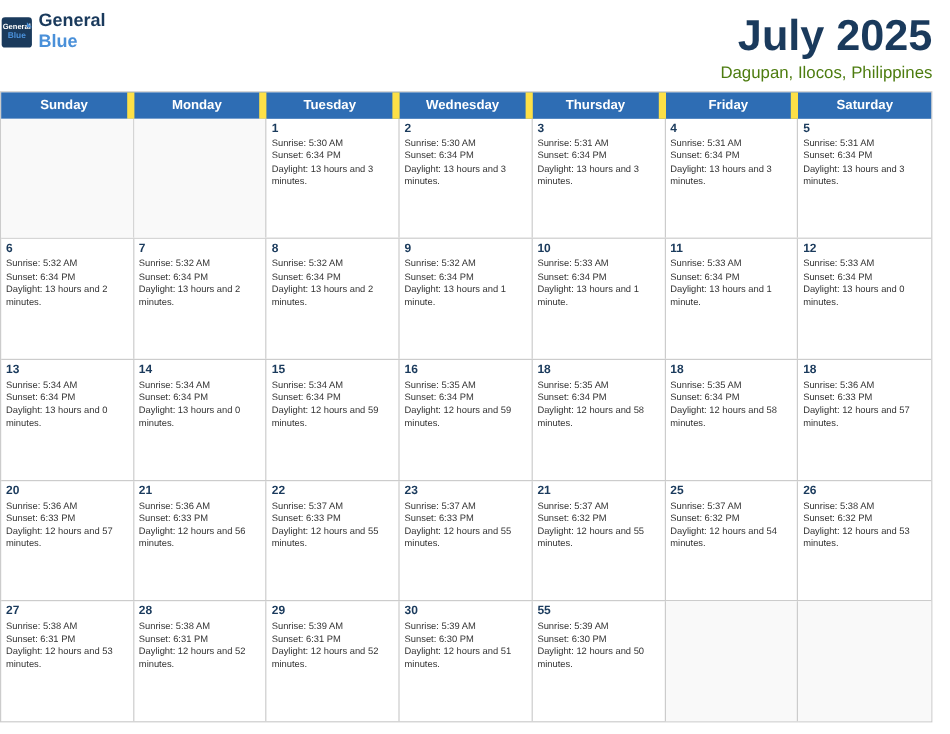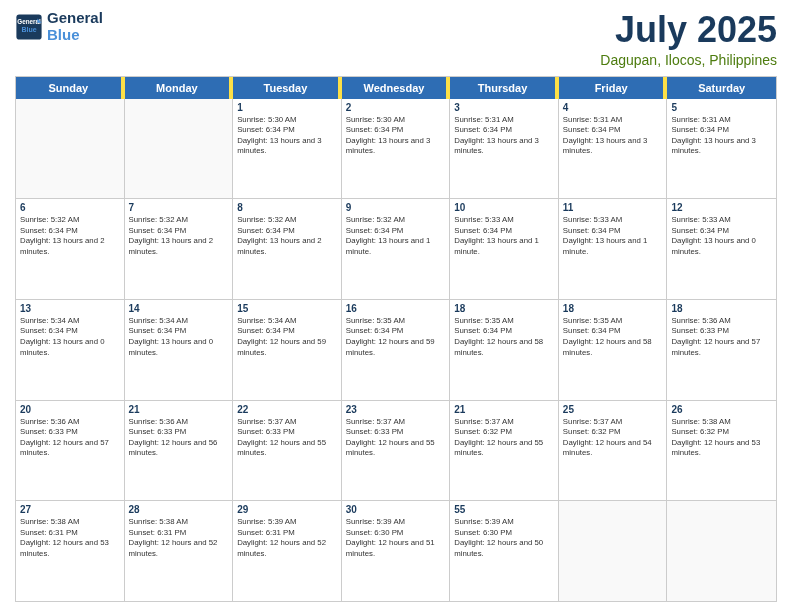--- a/index.html
+++ b/index.html
@@ -7,21 +7,21 @@
       font-family: Arial, sans-serif;
       background: #fff;
       width: 792px;
       height: 612px;
       overflow: hidden;
     }
     .page {
       width: 792px;
       height: 612px;
       background: #fff;
-      padding: 10px 15px 10px 15px;
+      padding: 10px 15px 10px 0;
       display: flex;
       flex-direction: column;
     }
     .header {
       display: flex;
       justify-content: space-between;
       align-items: flex-start;
       margin-bottom: 8px;
     }
     .logo {
@@ -63,21 +63,21 @@
       display: grid;
       grid-template-columns: repeat(7, 1fr);
       background: #2e6db4;
     }
     .cal-header-cell {
       color: #fff;
       font-size: 11px;
       font-weight: bold;
       text-align: center;
       padding: 5px 2px;
-      border-right: 4px solid #fde047;
+      border-right: 6px solid #fde047;
     }
     .cal-header-cell:last-child { border-right: none; }
     .cal-body {
       flex: 1;
       display: flex;
       flex-direction: column;
     }
     .cal-row {
       display: grid;
       grid-template-columns: repeat(7, 1fr);

